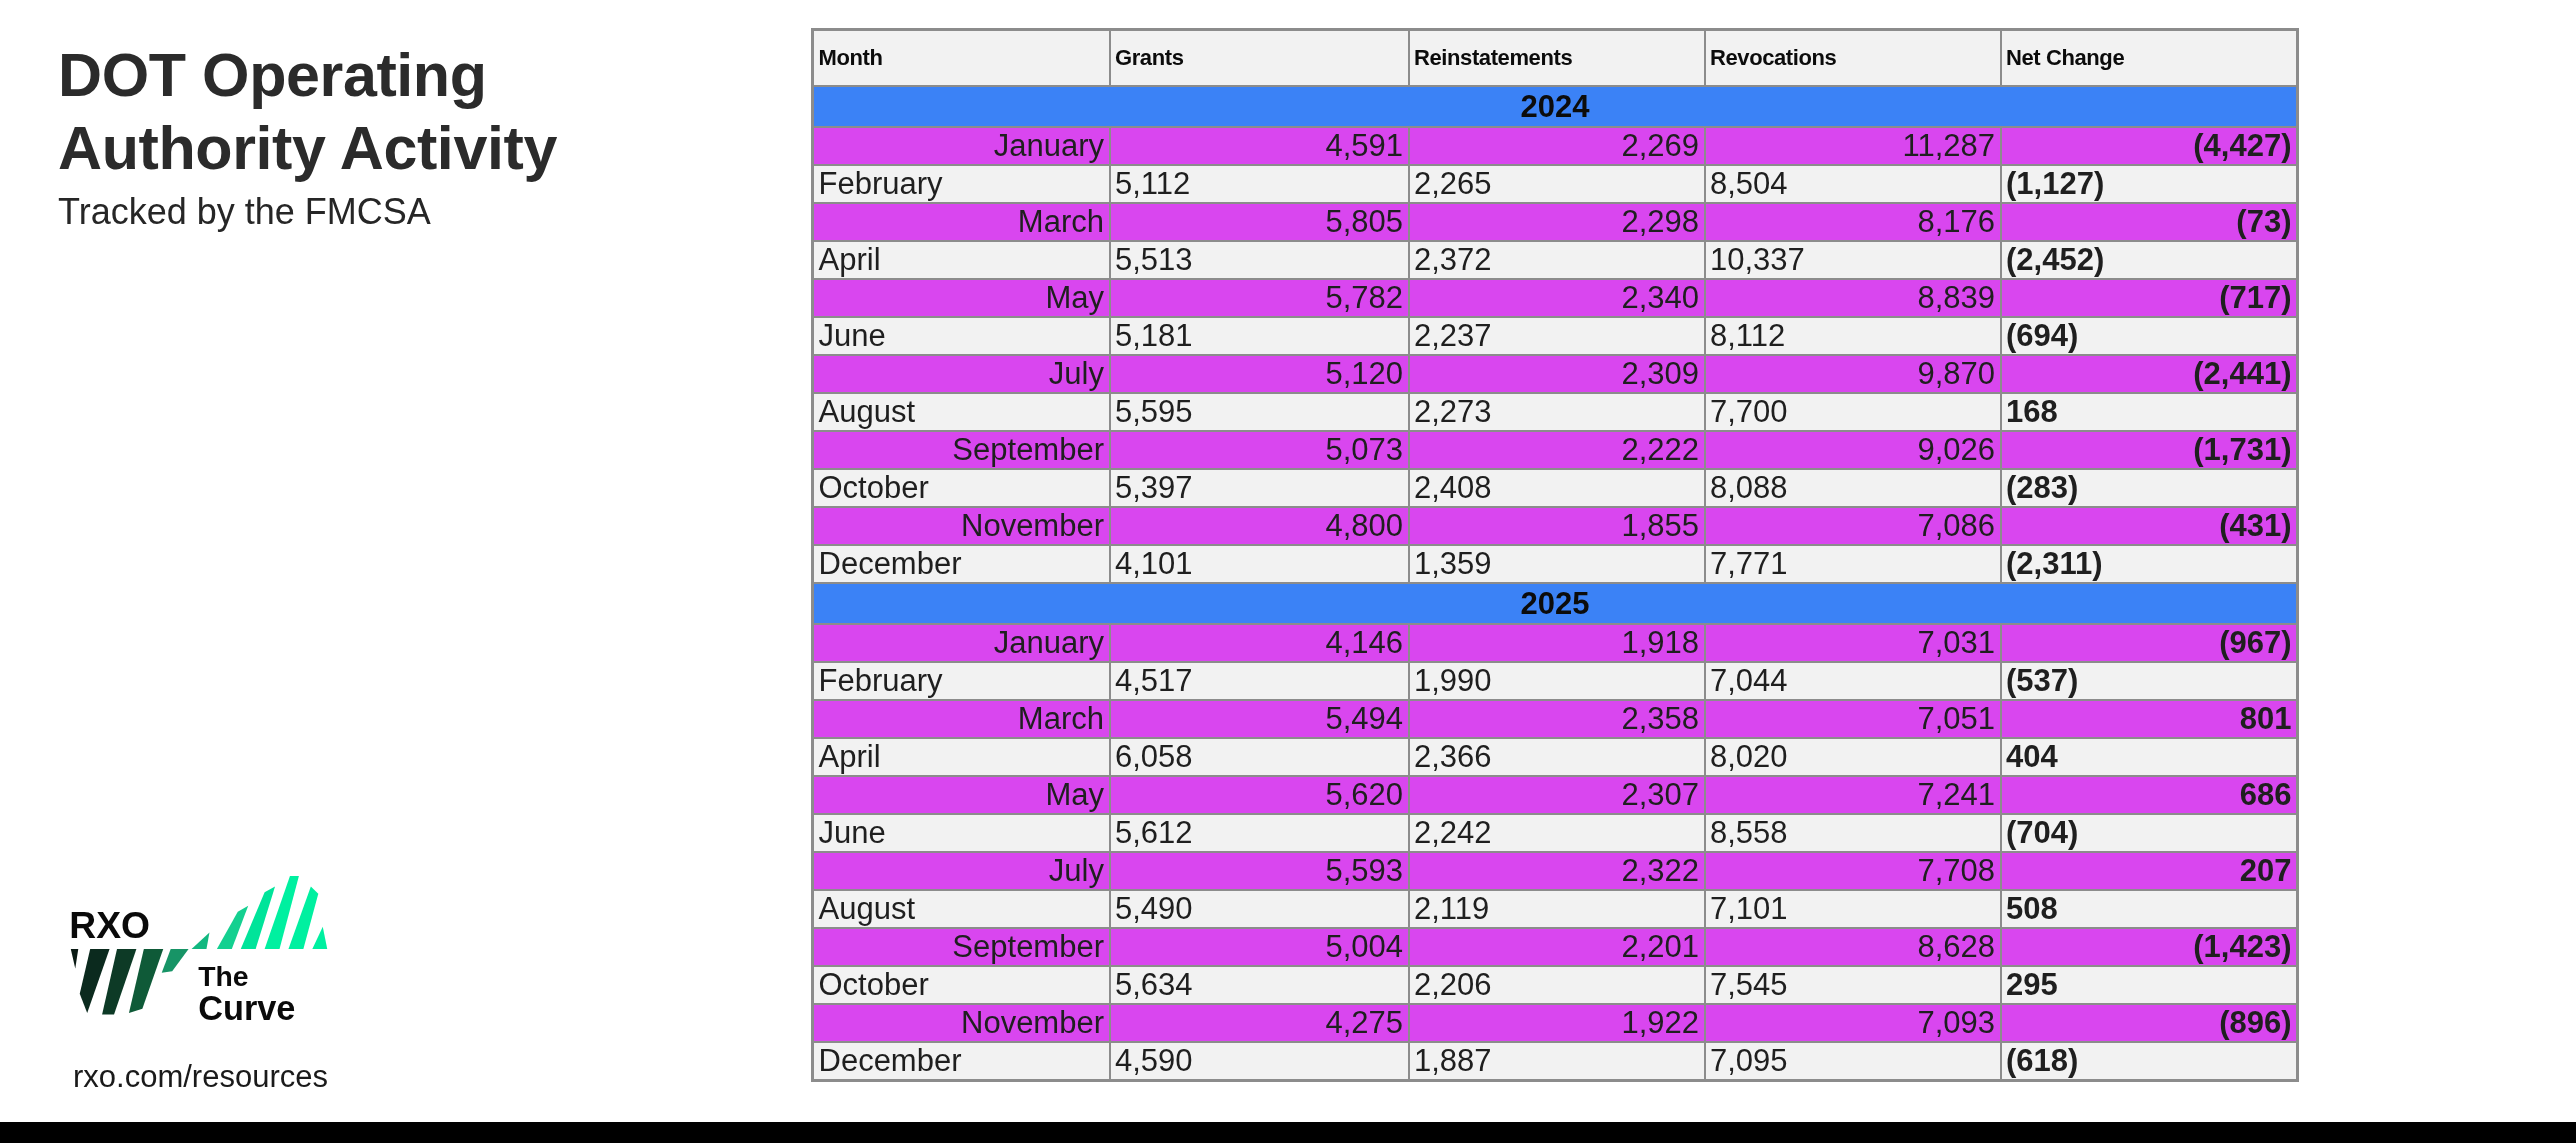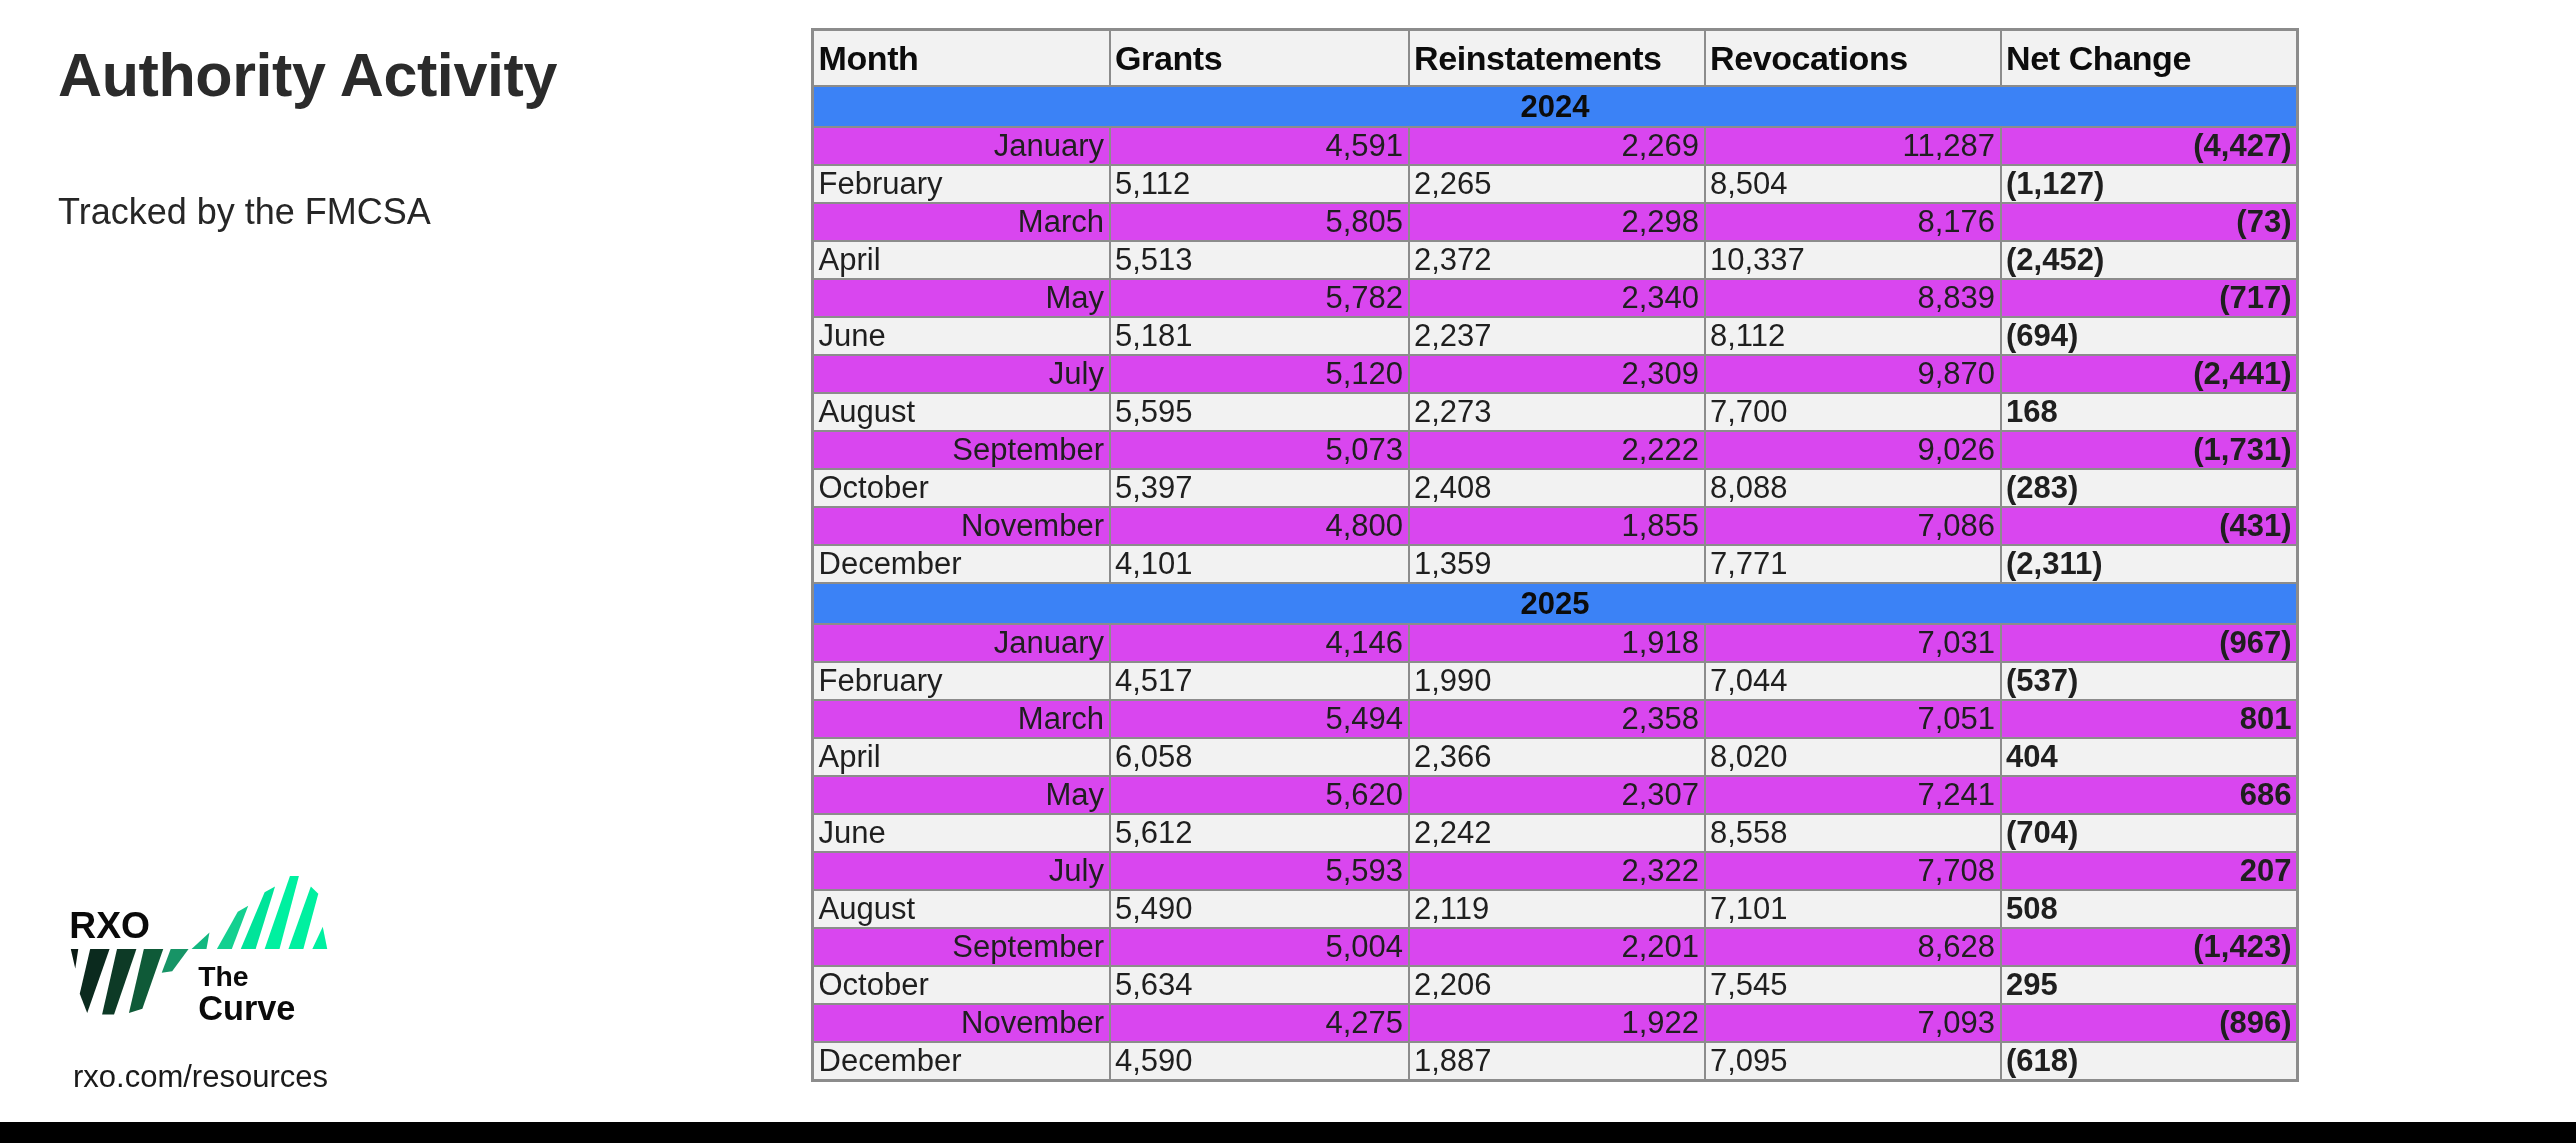--- a/index.html
+++ b/index.html
@@ -41,39 +41,40 @@
   table.data col.c3 { width:296px; }
   table.data col.c4 { width:297px; }
   table.data th, table.data td {
     border:2.2px solid #8c8c8c;
     padding:0 4.5px;
     text-align:left;
     white-space:nowrap;
     overflow:hidden;
   }
   table.data thead th {
-    height:54px; font-size:34px; font-weight:700; color:#0c0c0c; background:#f2f2f2;
+    height:54px; font-size:22px; font-weight:700; color:#0c0c0c; background:#f2f2f2;
     letter-spacing:-0.4px;
   }
   table.data tr.year td {
     height:39px; background:#3b82f6; text-align:center;
     font-weight:700; font-size:31px; color:#0c0c0c;
   }
   table.data tbody tr.row td { height:35px; color:#1f1f1f; }
   table.data tbody tr.row.alt td { background:#f2f2f2;margin-top:33px; }
   table.data tbody tr.row:not(.alt) td { background:#d946ef;text-align:right; }
   td.net { font-weight:700; }
   td.net.pos { color:#0c0c0c; }
   td.net.neg-orange { color:#d15c34; }
   td.net.neg-red { color:#ff0a0a; }
 </style>
 </head>
 <body>
 
 <div class="title">
+  <div>DOT Operating</div>
   <div>Authority Activity</div>
 </div>
 <div class="subtitle">Tracked by the FMCSA</div>
 
 <div class="logo">
   <svg width="284" height="164" viewBox="0 0 380 220">
 
     <text x="12" y="95" font-family="Liberation Sans, sans-serif" font-weight="700" font-size="50" fill="#0a0a0a">RXO</text>
 
     <polygon points="14,110 24,110 20,136" fill="#0a1a14"></polygon>

